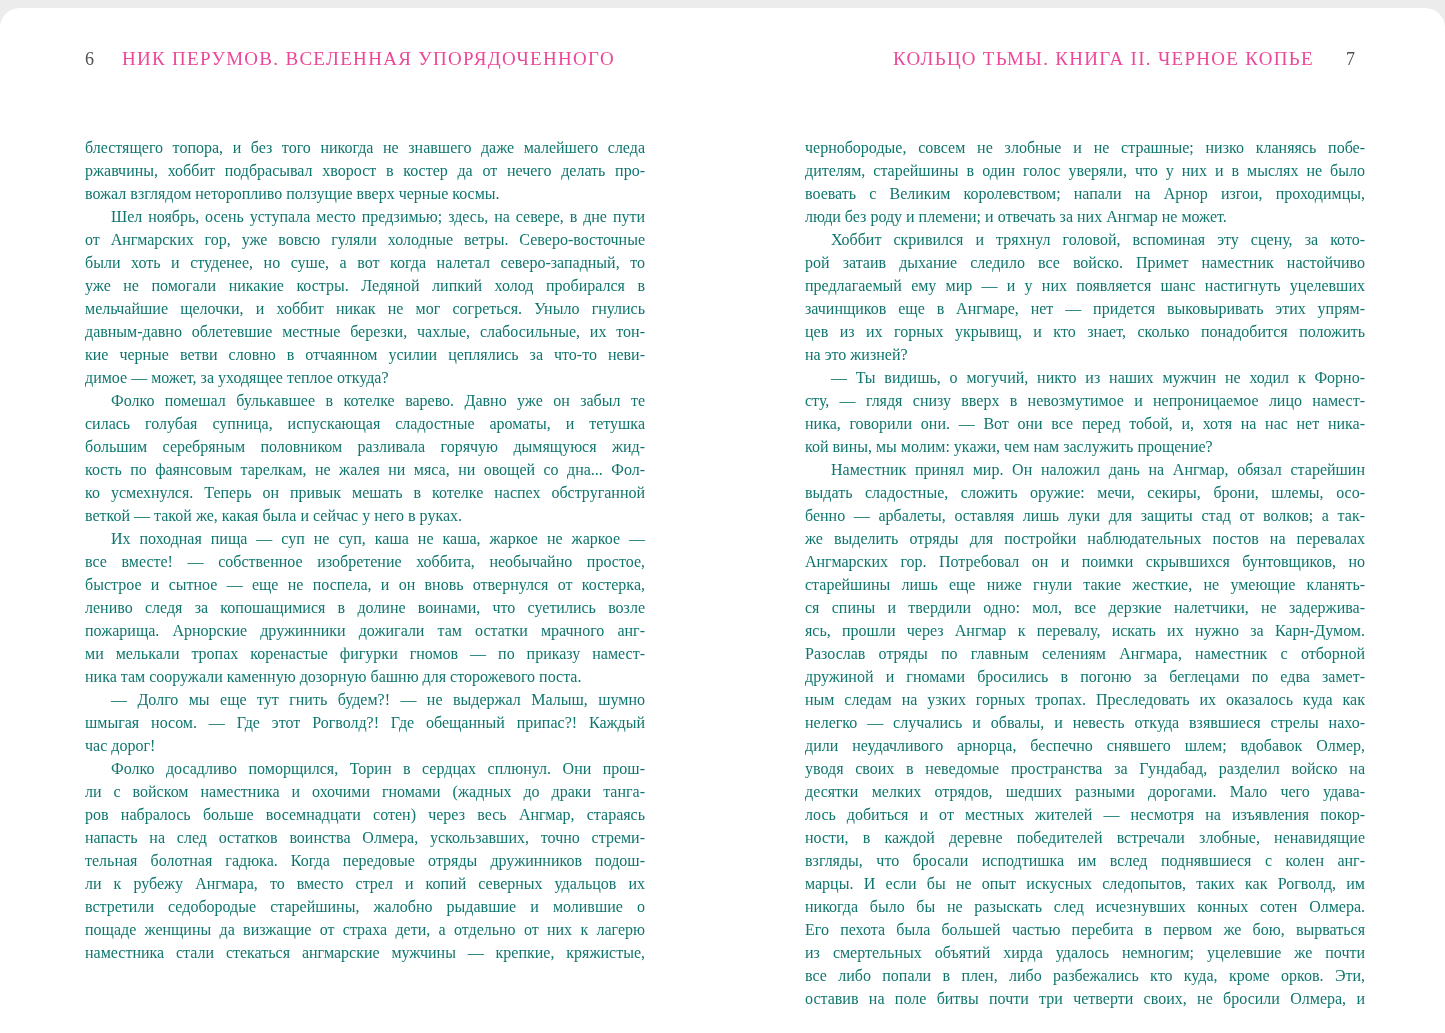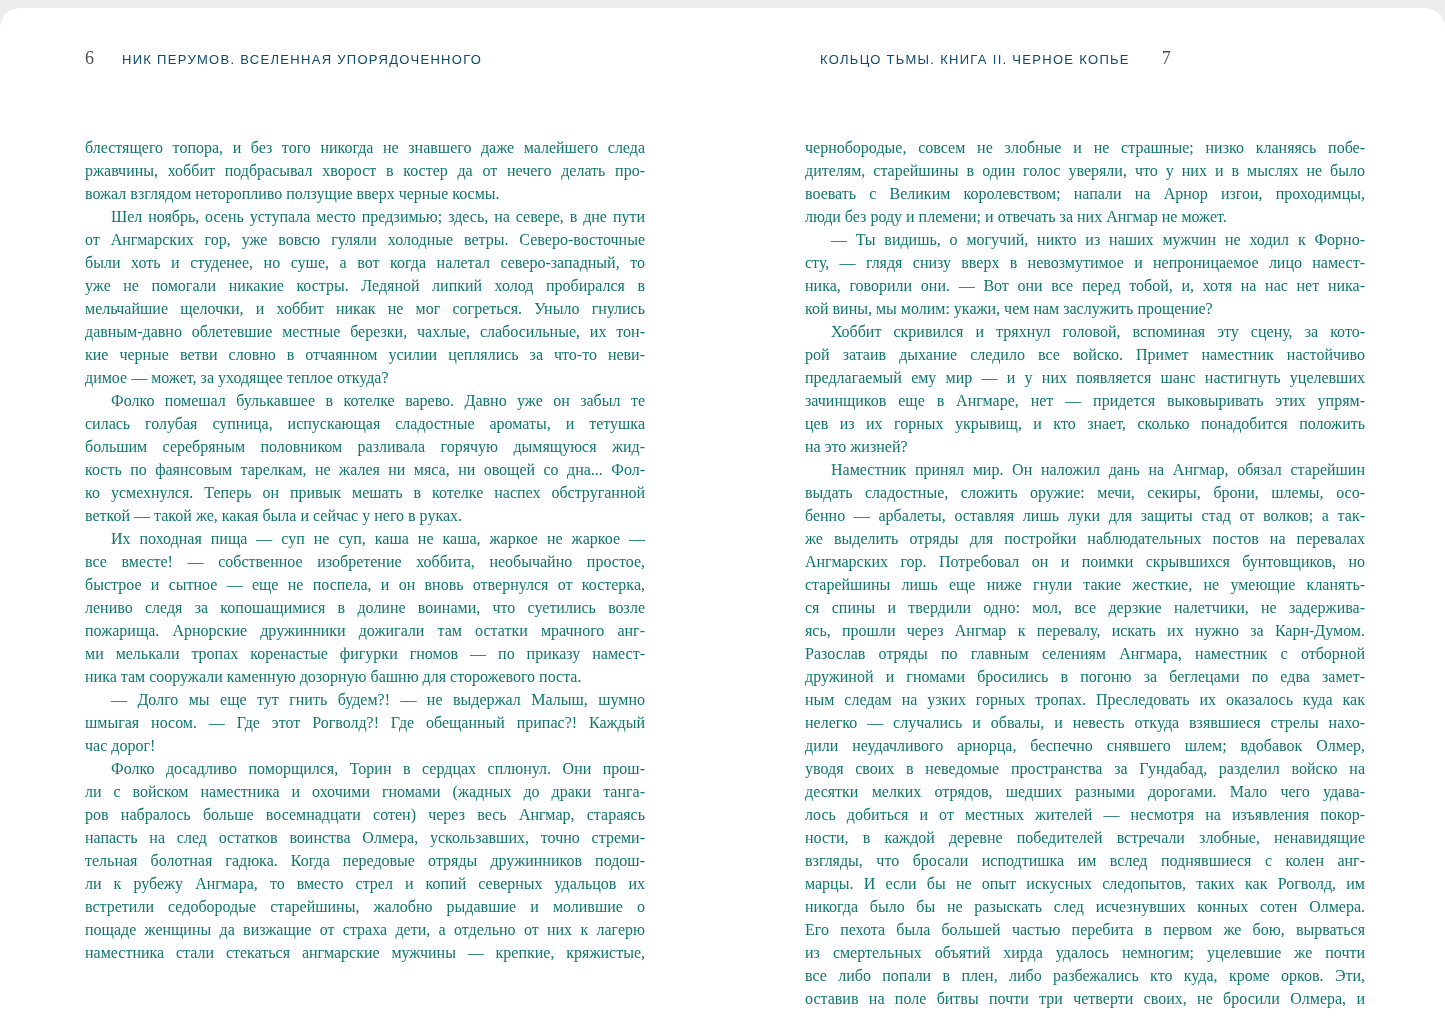--- a/index.html
+++ b/index.html
@@ -21,27 +21,27 @@
     border-radius: 20px 20px 0 0;
   }
   .running-header {
     position: absolute;
     top: 40px;
     height: 20px;
     display: flex;
     align-items: baseline;
   }
   .running-header.left-hdr { left: 85px; width: 560px; }
-  .running-header.right-hdr { left: 820px; width: 560px; }
+  .running-header.right-hdr { left: 795px; width: 560px; justify-content: flex-end; }
   .hdr-title {
-    font-family: Liberation Sans, sans-serif;
-    font-size: 13px;
+    font-family: Liberation Serif, serif;
+    font-size: 19px;
     font-weight: 400;
     letter-spacing: 1.3px;
-    color: #0c4a6e;
+    color: #ec4899;
     text-transform: uppercase;
     white-space: nowrap;
   }
   .hdr-num {
     font-family: "Liberation Serif", serif;
     font-size: 18px;
     color: #4f4f4f;
     white-space: nowrap;
   }
   .left-hdr .hdr-num { margin-right: 28px; }
@@ -135,32 +135,32 @@
     </div>
 
   <div class="page-body right-col">
       <div class="para">
         <div class="line">чернобородые, совсем не злобные и не страшные; низко кланяясь побе-</div>
         <div class="line">дителям, старейшины в один голос уверяли, что у них и в мыслях не было</div>
         <div class="line">воевать с Великим королевством; напали на Арнор изгои, проходимцы,</div>
         <div class="line final">люди без роду и племени; и отвечать за них Ангмар не может.</div>
       </div>
       <div class="para">
-        <div class="line indent">— Ты видишь, о могучий, никто из наших мужчин не ходил к Форно-</div>
-        <div class="line">сту, — глядя снизу вверх в невозмутимое и непроницаемое лицо намест-</div>
-        <div class="line">ника, говорили они. — Вот они все перед тобой, и, хотя на нас нет ника-</div>
-        <div class="line final">кой вины, мы молим: укажи, чем нам заслужить прощение?</div>
-      </div>
-      <div class="para">
         <div class="line indent">Хоббит скривился и тряхнул головой, вспоминая эту сцену, за кото-</div>
         <div class="line">рой затаив дыхание следило все войско. Примет наместник настойчиво</div>
         <div class="line">предлагаемый ему мир — и у них появляется шанс настигнуть уцелевших</div>
         <div class="line">зачинщиков еще в Ангмаре, нет — придется выковыривать этих упрям-</div>
         <div class="line">цев из их горных укрывищ, и кто знает, сколько понадобится положить</div>
         <div class="line final">на это жизней?</div>
+      </div>
+      <div class="para">
+        <div class="line indent">— Ты видишь, о могучий, никто из наших мужчин не ходил к Форно-</div>
+        <div class="line">сту, — глядя снизу вверх в невозмутимое и непроницаемое лицо намест-</div>
+        <div class="line">ника, говорили они. — Вот они все перед тобой, и, хотя на нас нет ника-</div>
+        <div class="line final">кой вины, мы молим: укажи, чем нам заслужить прощение?</div>
       </div>
       <div class="para">
         <div class="line indent">Наместник принял мир. Он наложил дань на Ангмар, обязал старейшин</div>
         <div class="line">выдать сладостные, сложить оружие: мечи, секиры, брони, шлемы, осо-</div>
         <div class="line">бенно — арбалеты, оставляя лишь луки для защиты стад от волков; а так-</div>
         <div class="line">же выделить отряды для постройки наблюдательных постов на перевалах</div>
         <div class="line">Ангмарских гор. Потребовал он и поимки скрывшихся бунтовщиков, но</div>
         <div class="line">старейшины лишь еще ниже гнули такие жесткие, не умеющие кланять-</div>
         <div class="line">ся спины и твердили одно: мол, все дерзкие налетчики, не задержива-</div>
         <div class="line">ясь, прошли через Ангмар к перевалу, искать их нужно за Карн-Думом.</div>

